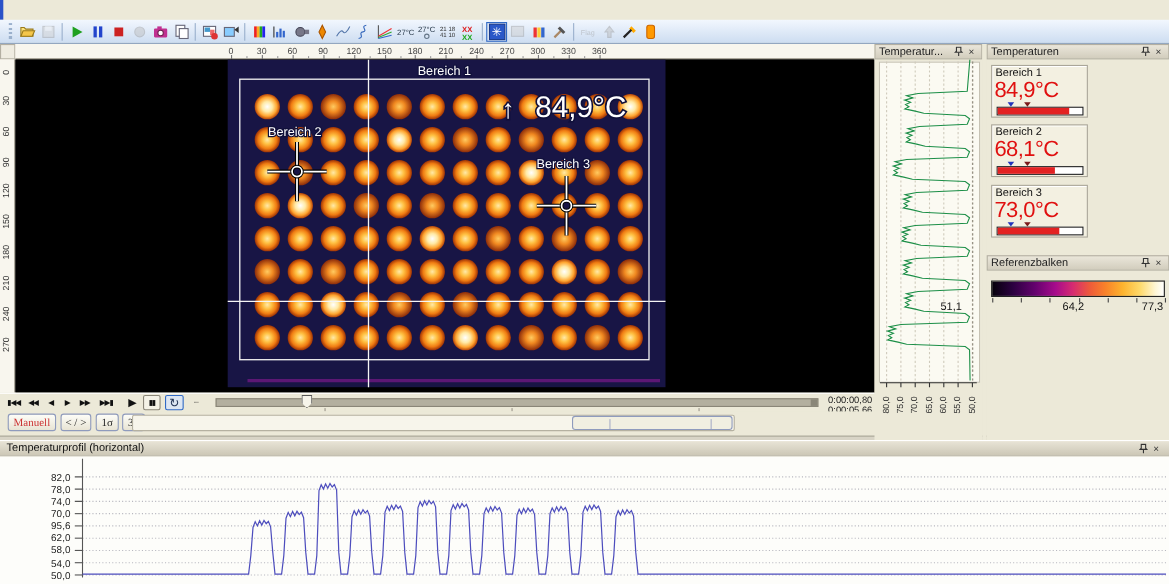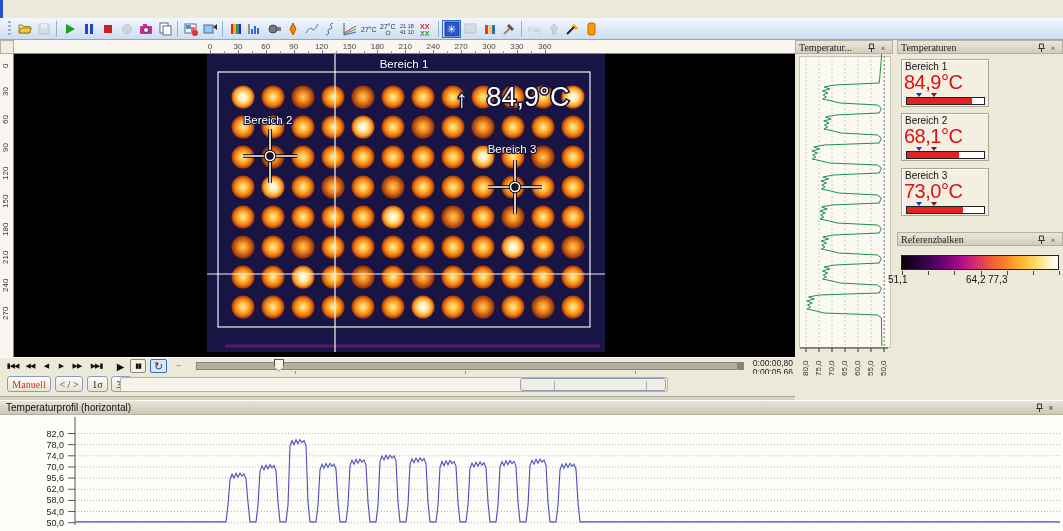--- a/index.html
+++ b/index.html
@@ -49,21 +49,21 @@
         border:1px solid #8f9bbd;border-radius:3px;display:flex;align-items:center;justify-content:center;color:#222;}
   .sbtrack{position:absolute;left:120px;top:3px;width:548px;height:15px;background:#f7f5eb;
            border:1px solid #b5b1a1;border-radius:2px;}
   .sbthumb{position:absolute;left:399px;top:0px;width:146px;height:13px;background:#f1efe1;
            border:1px solid #8f9bbd;border-radius:3px;}
   .sbgrip{position:absolute;top:2px;width:1px;height:9px;background:#a8aec8;}
   .hdiv{left:0;top:396px;width:1063px;height:4px;background:#d8d4c6;border-top:1px solid #aca899;}
 
   
   .phdr{position:absolute;height:14px;background:linear-gradient(#eae6da,#d2cdbd);
-        border:1px solid #b3afa2;font-size:10px;color:#222;display:flex;align-items:flex-end;padding:0 3px;font-family:Liberation Serif, serif;}
+        border:1px solid #b3afa2;font-size:10px;color:#222;display:flex;align-items:center;padding:0 3px;}
   .phdr .ttl{flex:1;white-space:nowrap;overflow:hidden;}
   .hico{width:12px;height:11px;display:flex;align-items:center;justify-content:center;
         font-size:9px;color:#333;cursor:default;}
   .panelV{left:795px;top:40px;width:98px;height:360px;background:#ece9d8;}
   .vchartbg{left:799px;top:56px;width:92px;height:292px;background:#fbfaf2;border:1px solid #c6c2b4;}
   .splitter{left:893px;top:40px;width:4px;height:360px;background:#ece9d8;}
   .panelT{left:897px;top:40px;width:166px;height:360px;background:#ece9d8;}
 
   .tbox{position:absolute;left:901px;width:88px;height:48px;background:#f3f0e1;
         border:1px solid #aaa699;box-shadow:inset 1px 1px 0 #fff;}
@@ -614,23 +614,23 @@
   <div class="abs refbar"></div>
   <div id="refTicks">
       <div class="reftick" style="left: 902px;"></div>
       <div class="reftick" style="left: 928.2px;"></div>
       <div class="reftick" style="left: 954.4px;"></div>
       <div class="reftick" style="left: 980.6px;"></div>
       <div class="reftick" style="left: 1006.8px;"></div>
       <div class="reftick" style="left: 1033px;"></div>
       <div class="reftick" style="left: 1059.2px;"></div>
     </div>
-  <div class="reflbl" style="left:888px;">51,1</div>
+  <div class="reflbl" style="left:855px;">51,1</div>
   <div class="reflbl" style="left:966px;">64,2</div>
-  <div class="reflbl" style="left:988px;">77,3</div>
+  <div class="reflbl" style="left:1038px;">77,3</div>
 
   <div class="abs bhdr">
     <span class="ttl">Temperaturprofil (horizontal)</span>
     <span class="hico">
         <svg width="9" height="10">
           <path d="M2.5 1h4v3.5l1 1h-6l1-1z" fill="none" stroke="#333"></path>
           <line x1="4.5" y1="5.8" x2="4.5" y2="9" stroke="#333"></line>
         </svg>
       </span>
     <span class="hico">×</span>

